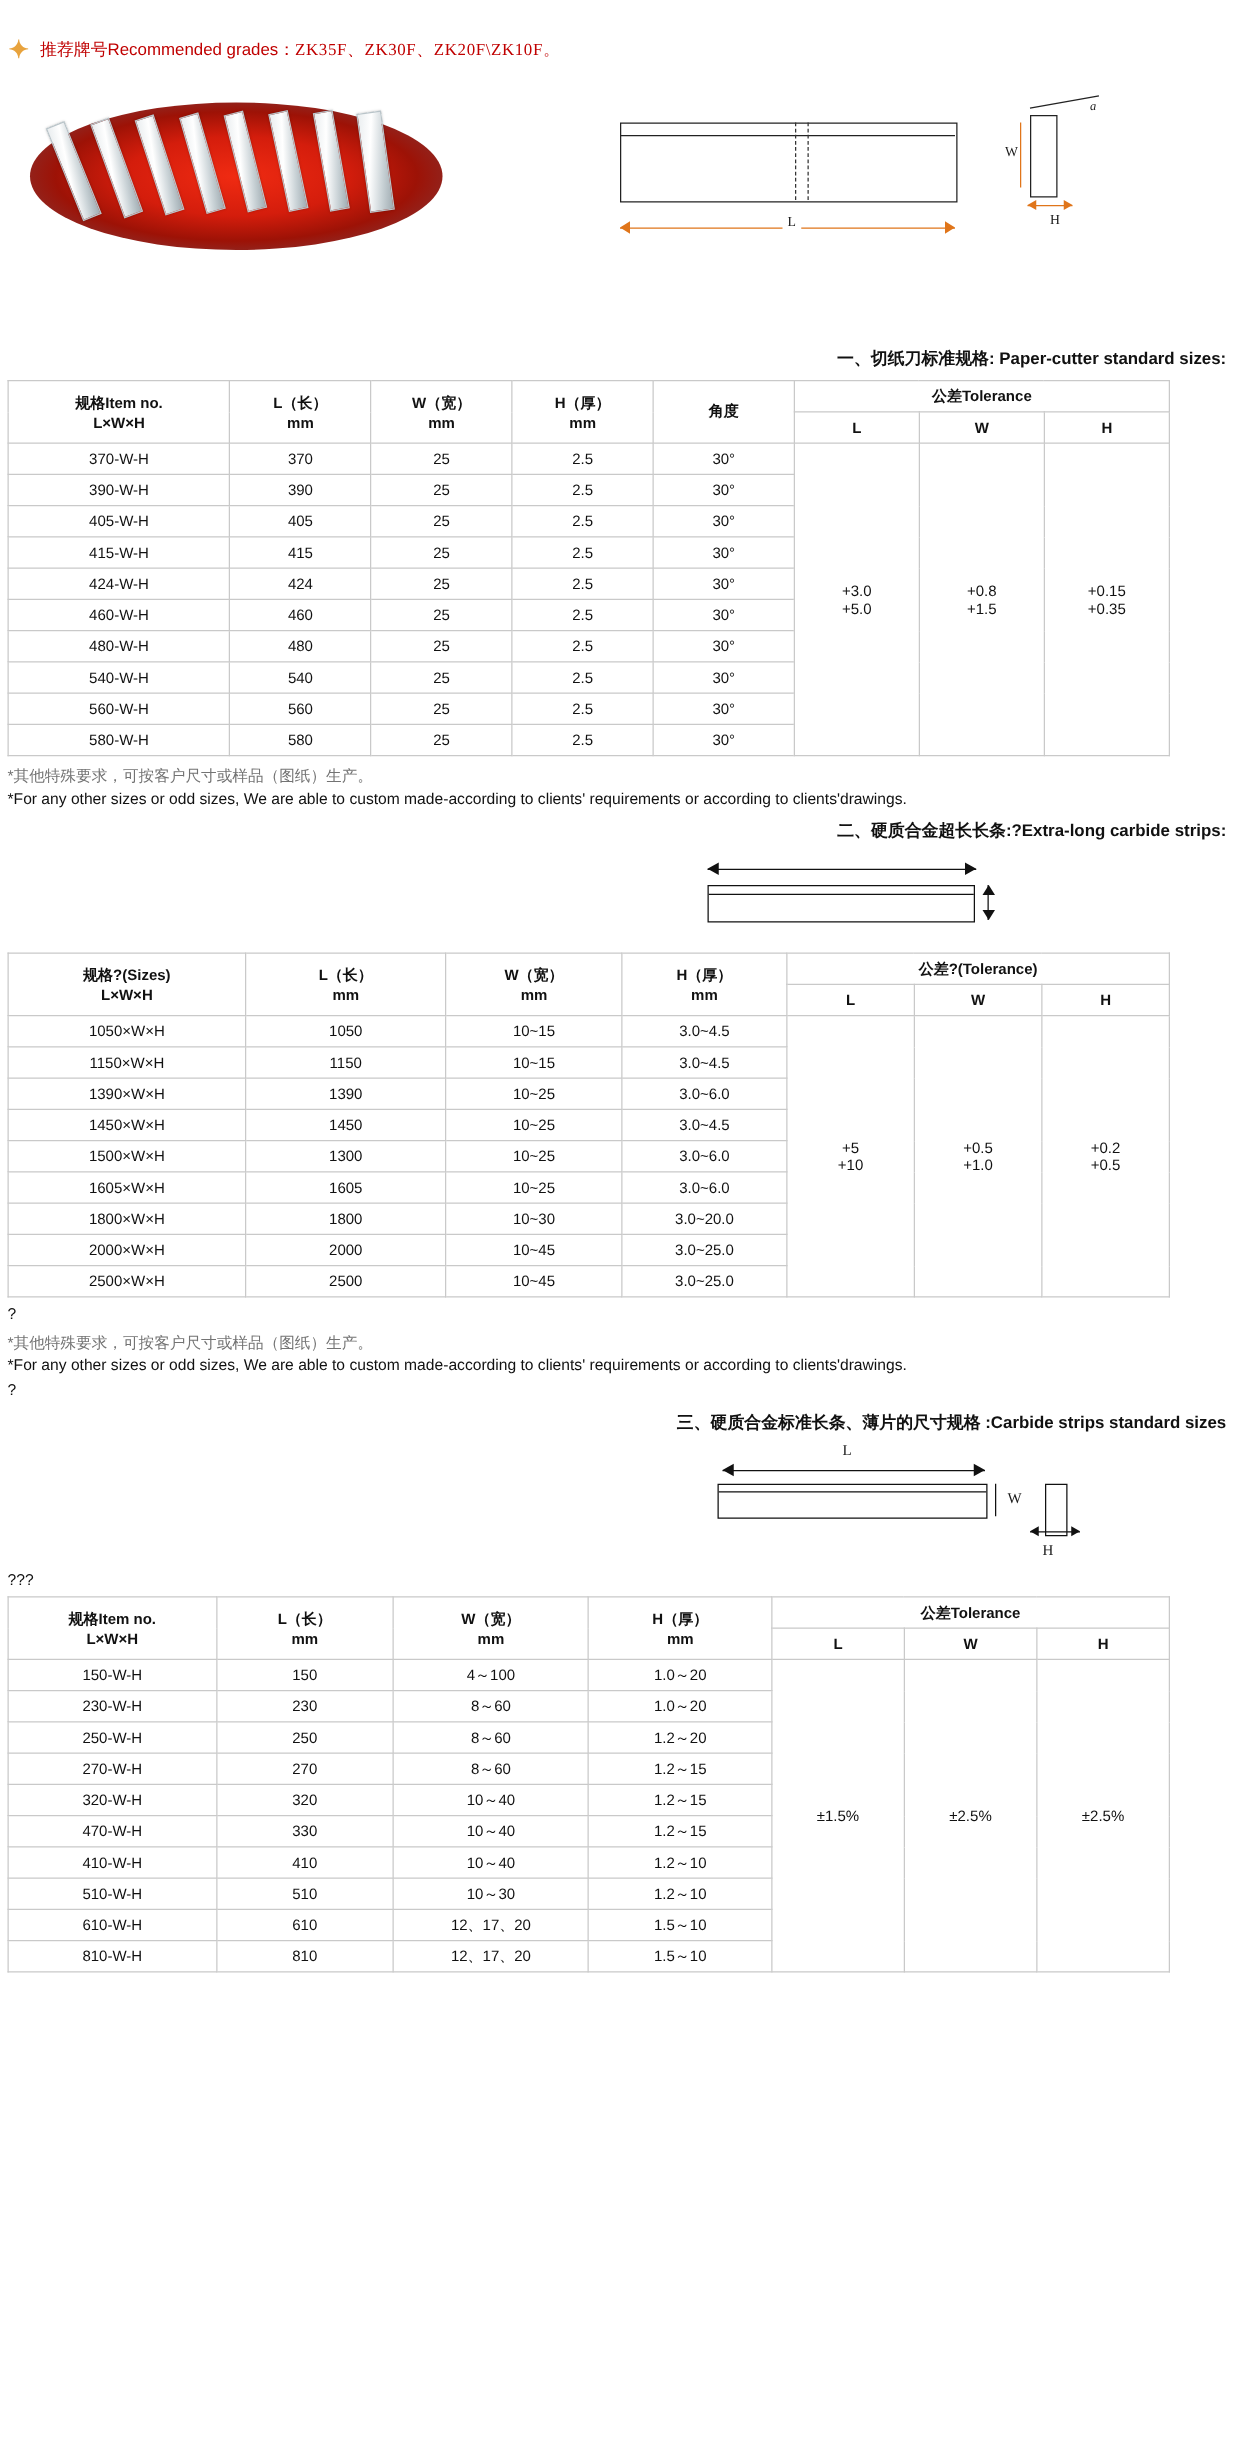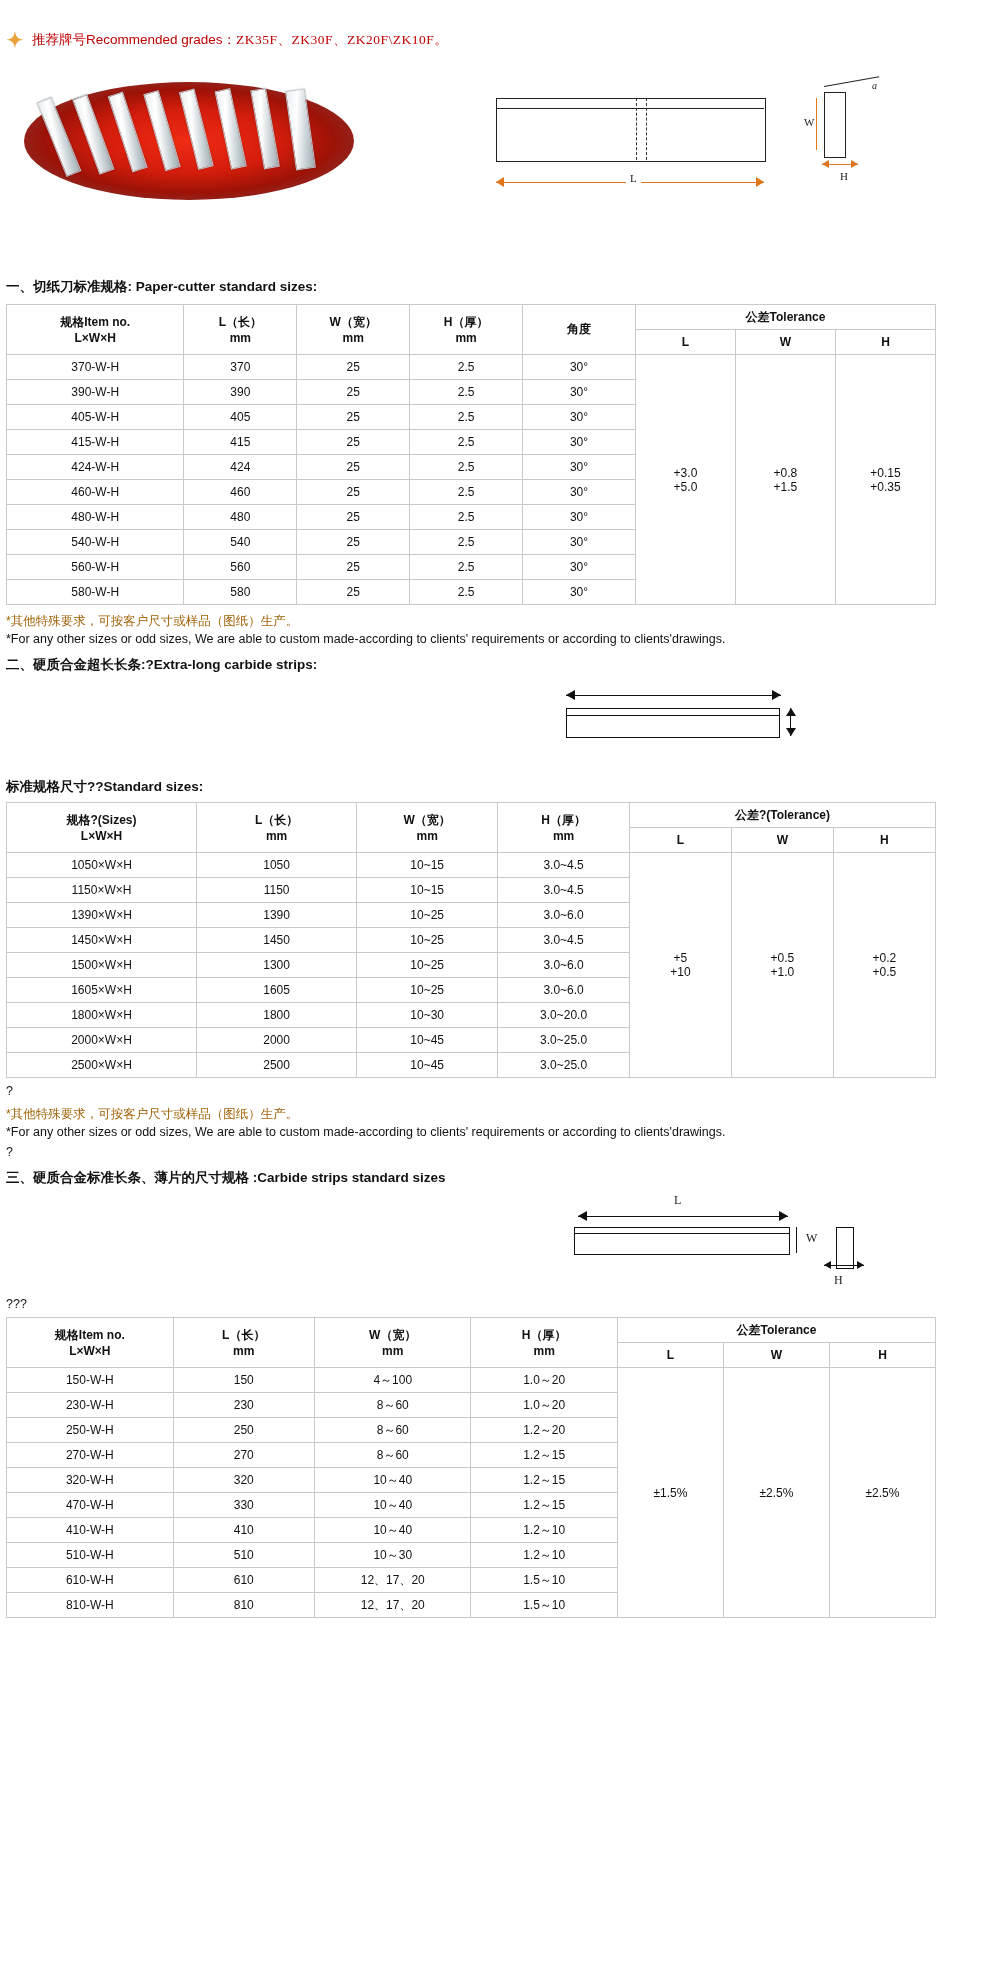--- a/index.html
+++ b/index.html
@@ -127,28 +127,29 @@
   .sv-hbar{position:absolute;left:26px;top:86px;width:36px;border-top:1px solid #e0751a;}
   .sv-hl{position:absolute;left:26px;top:82px;width:0;height:0;border-top:4px solid transparent;border-bottom:4px solid transparent;border-right:7px solid #e0751a;}
   .sv-hr{position:absolute;left:55px;top:82px;width:0;height:0;border-top:4px solid transparent;border-bottom:4px solid transparent;border-left:7px solid #e0751a;}
 
   
   .sec-title{
     font-size:13.5px;
     font-weight:bold;
     color:#111;
     margin:10px 0 8px 0;
+    text-align:right;
   }
   .sub-title{
     font-size:13.5px;
     font-weight:bold;
     color:#111;
     margin:16px 0 6px 0;
   }
-  .note-cn{font-size:12.5px;color:#a16207;margin:8px 0 2px 0;}
+  .note-cn{font-size:12.5px;color:#737373;margin:8px 0 2px 0;}
   .note-en{font-size:12.5px;color:#111;margin:2px 0 4px 0;}
   .q-mark{font-size:12.5px;color:#111;margin:6px 0;}
 
   
   table.spec{
     border-collapse:collapse;
     width:930px;
     font-size:12px;
     background:#fff;
   }
@@ -370,21 +371,20 @@
         <div class="ar"></div>
     </div>
     <div class="box"></div>
     <div class="vert">
       <div class="v"></div>
         <div class="vt"></div>
         <div class="vb"></div>
     </div>
   </div>
 
-  <div class="sub-title">标准规格尺寸??Standard sizes:</div>
 
   <table class="spec">
     <tbody>
         <tr>
       <th rowspan="2" style="width:190px" class="th-item">
         <span>规格?(Sizes)</span><br>
         <span>L×W×H</span>
       </th>
       <th rowspan="2" style="width:160px">
         <span>L（长）</span><span class="unit">mm</span>

